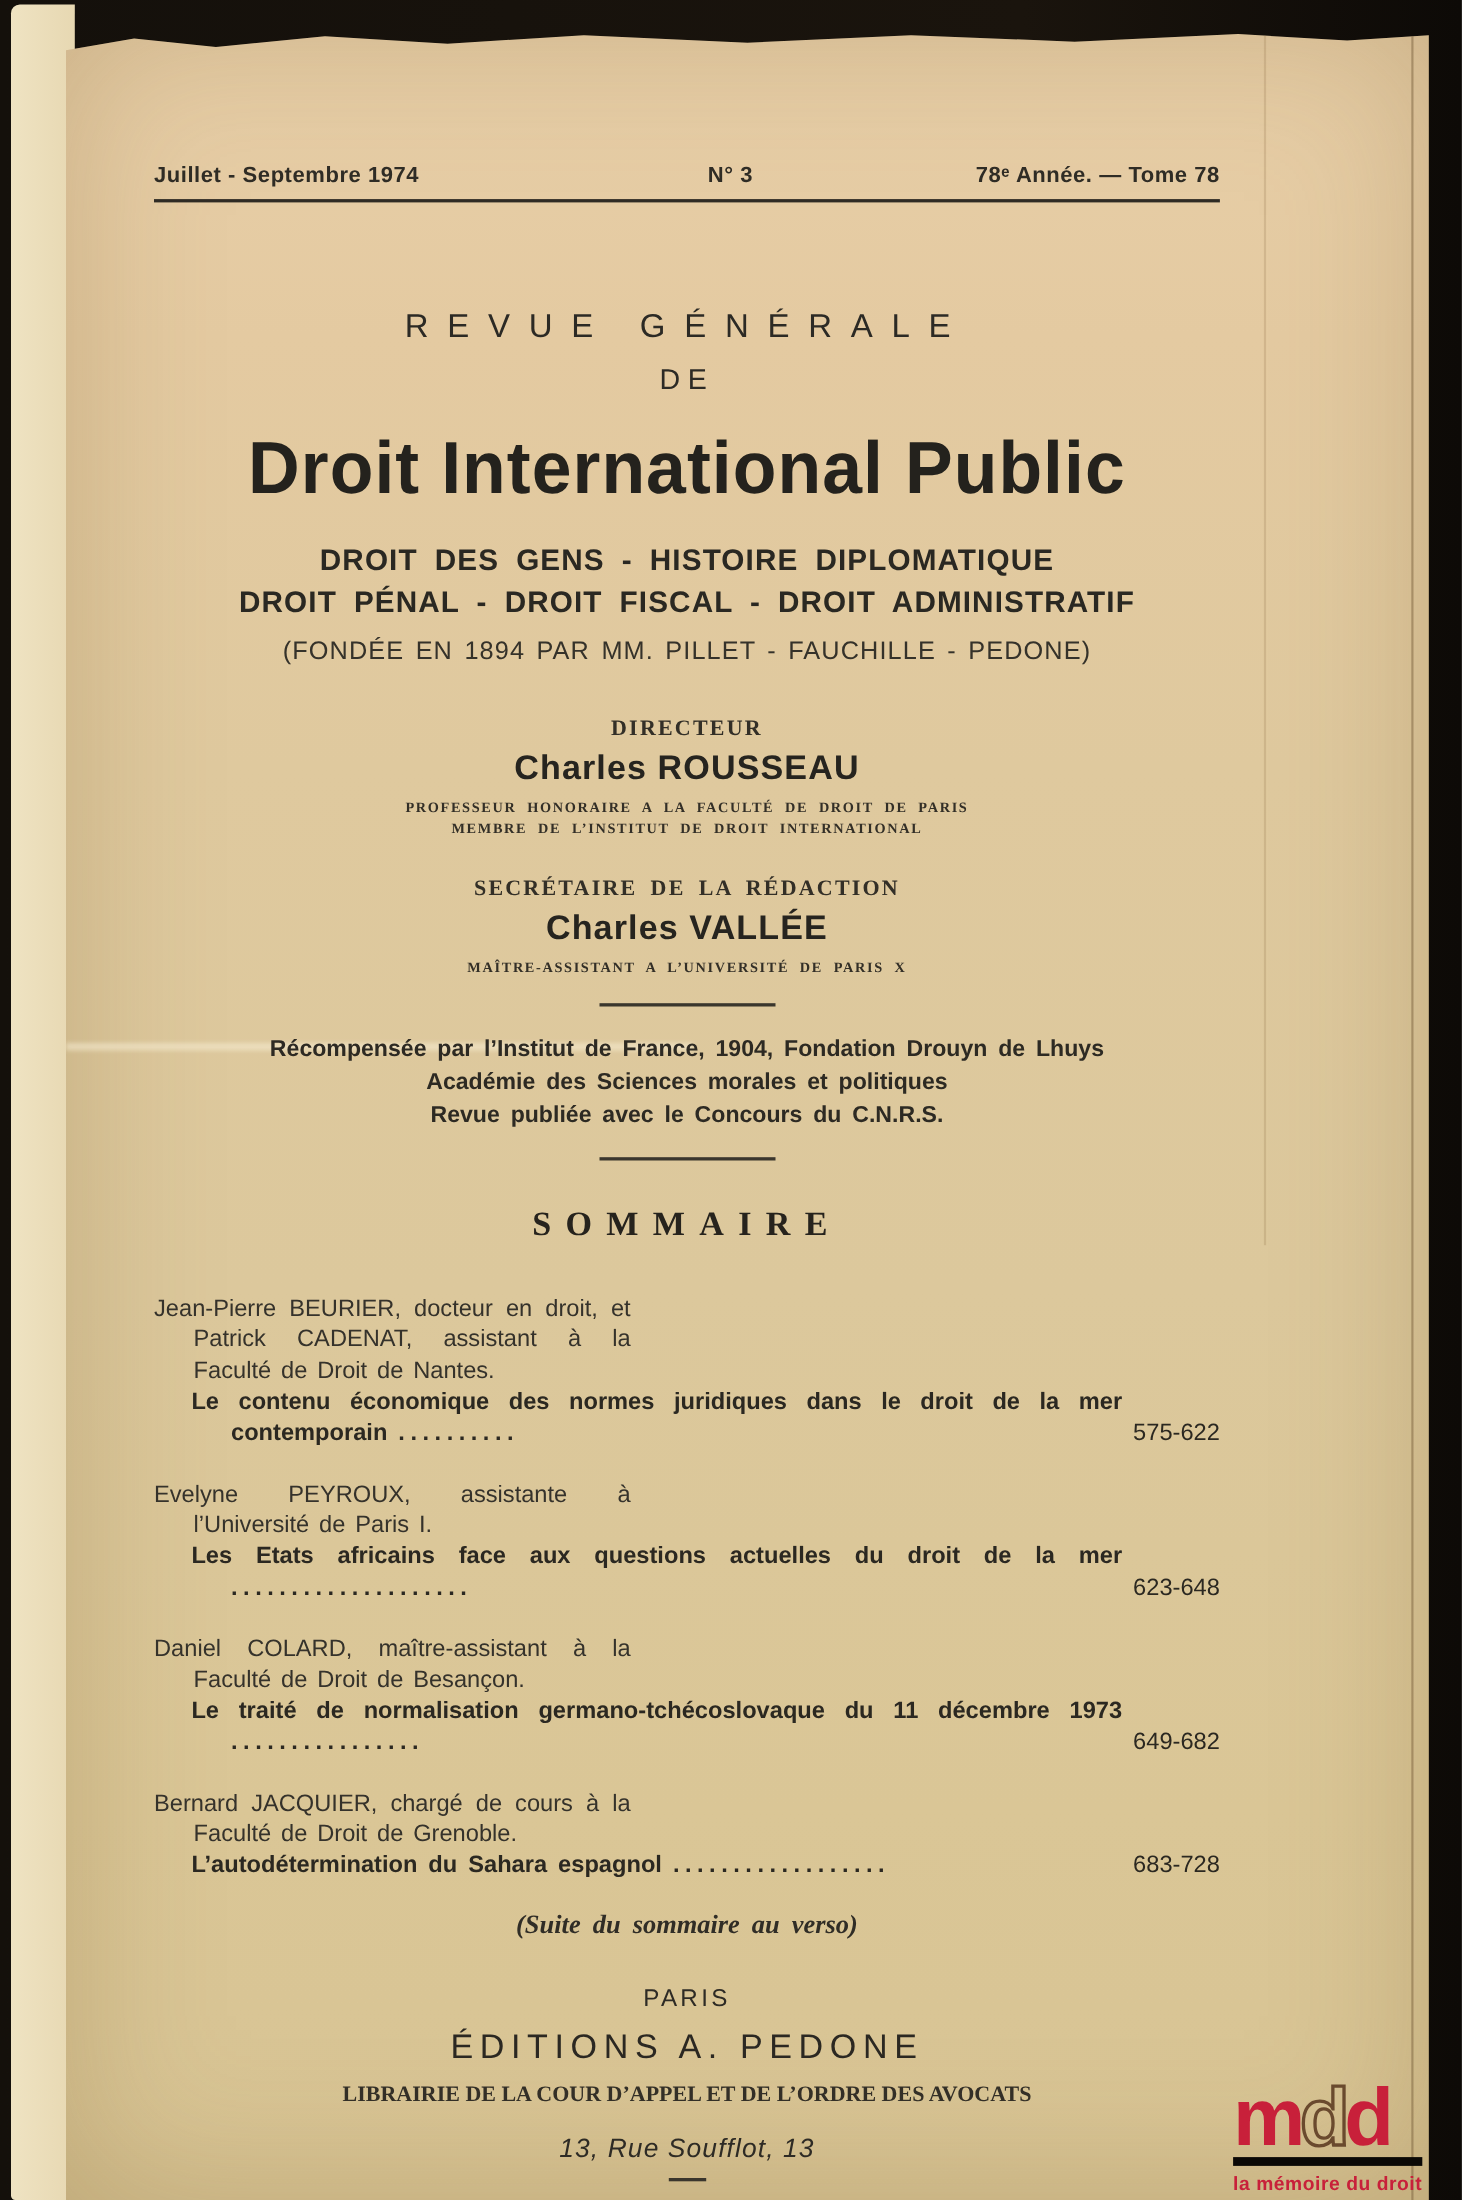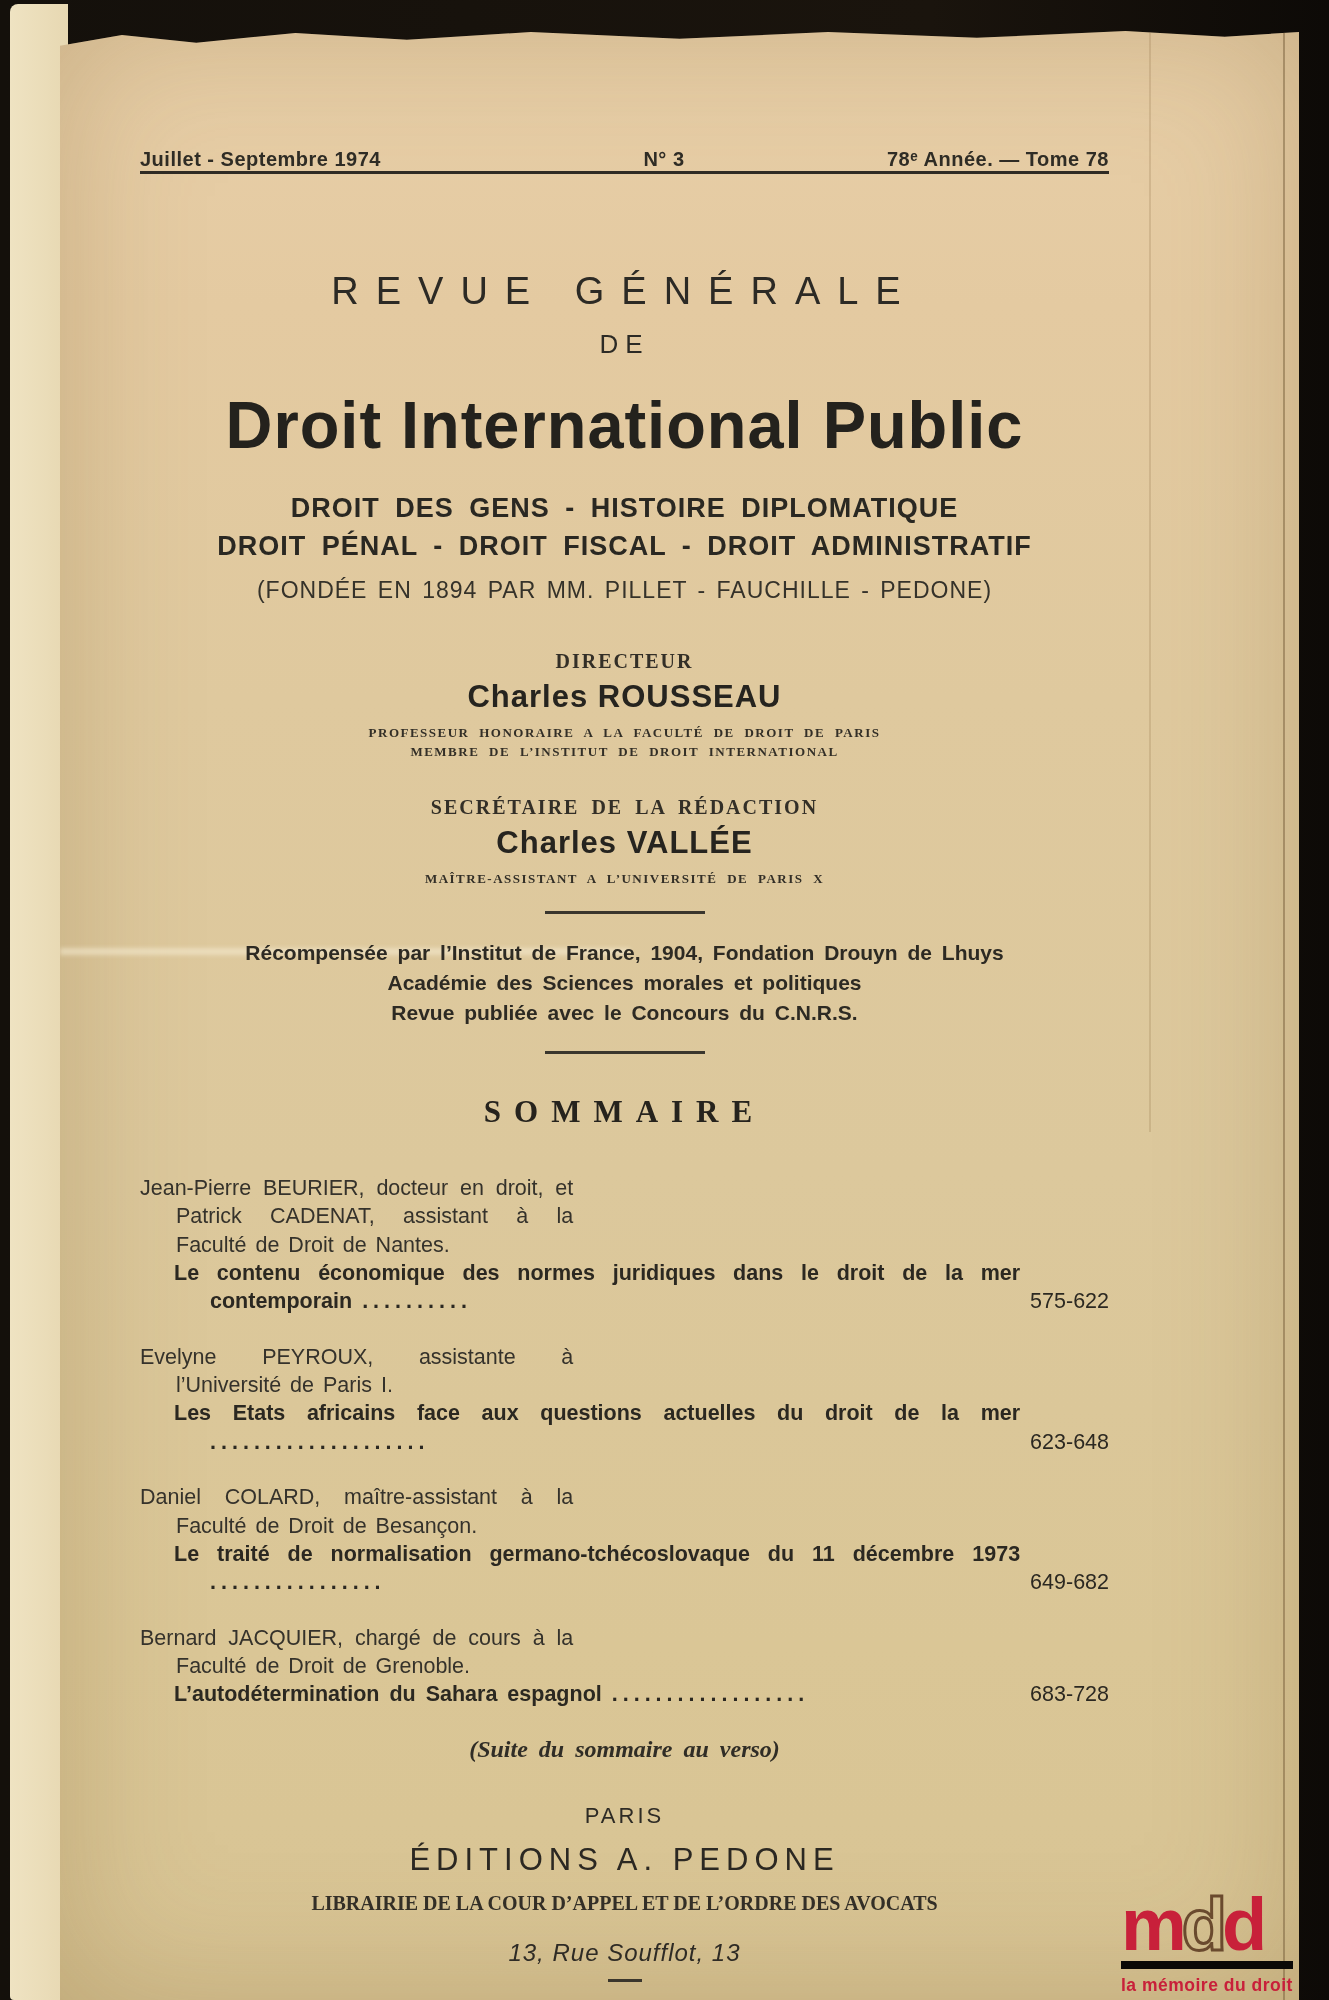--- a/index.html
+++ b/index.html
@@ -22,28 +22,28 @@
   }
   .crease-right{position:absolute;top:0;bottom:0;right:14px;width:2px;background:rgba(110,86,52,.45);}
   .crease-mid{position:absolute;top:0;height:56%;right:148px;width:2px;background:rgba(140,110,70,.22);}
   .fold-h{position:absolute;left:0;top:920px;width:46%;height:7px;background:rgba(248,239,214,.55);filter:blur(2px);}
 
   .content{position:relative;padding:0 190px 0 80px;}
 
   
   .issue-header{
     display:flex;justify-content:space-between;align-items:baseline;
-    padding-top:120px;border-bottom:3px solid #2f2b24;
+    padding-top:120px;padding-bottom:10px;border-bottom:3px solid #2f2b24;
     font-size:20px;font-weight:700;letter-spacing:.5px;color:#2f2c25;
   }
   .issue-header .mid{margin-left:60px;}
 
   .center{text-align:center;}
 
-  .series-title{margin-top:96px;font-size:38px;font-weight:400;letter-spacing:17px;color:#2c2a25;}
+  .series-title{margin-top:96px;font-size:30px;font-weight:400;letter-spacing:17px;color:#2c2a25;}
   .series-de{margin-top:16px;font-size:26px;letter-spacing:7px;color:#2c2a25;}
   .main-title{margin-top:26px;font-size:67px;font-weight:700;letter-spacing:1px;color:#24221d;transform:scaleX(.97);transform-origin:center;}
   .subtitle1{margin-top:30px;font-size:27px;font-weight:700;letter-spacing:1px;word-spacing:7px;color:#2a2822;}
   .subtitle2{margin-top:7px;font-size:27px;font-weight:700;letter-spacing:1px;word-spacing:7px;color:#2a2822;}
   .founding{margin-top:15px;font-size:23px;font-weight:400;letter-spacing:1px;word-spacing:3px;color:#35322a;}
 
   .serifcaps{font-family:"Liberation Serif",serif;font-weight:700;color:#332f27;}
   .role-directeur{margin-top:46px;font-size:20px;letter-spacing:2px;word-spacing:4px;}
   .name-big{margin-top:6px;font-size:31px;font-weight:700;letter-spacing:1px;color:#26241f;}
   .role-sub{margin-top:9px;font-size:13px;letter-spacing:1.5px;word-spacing:5px;line-height:1.45;}

